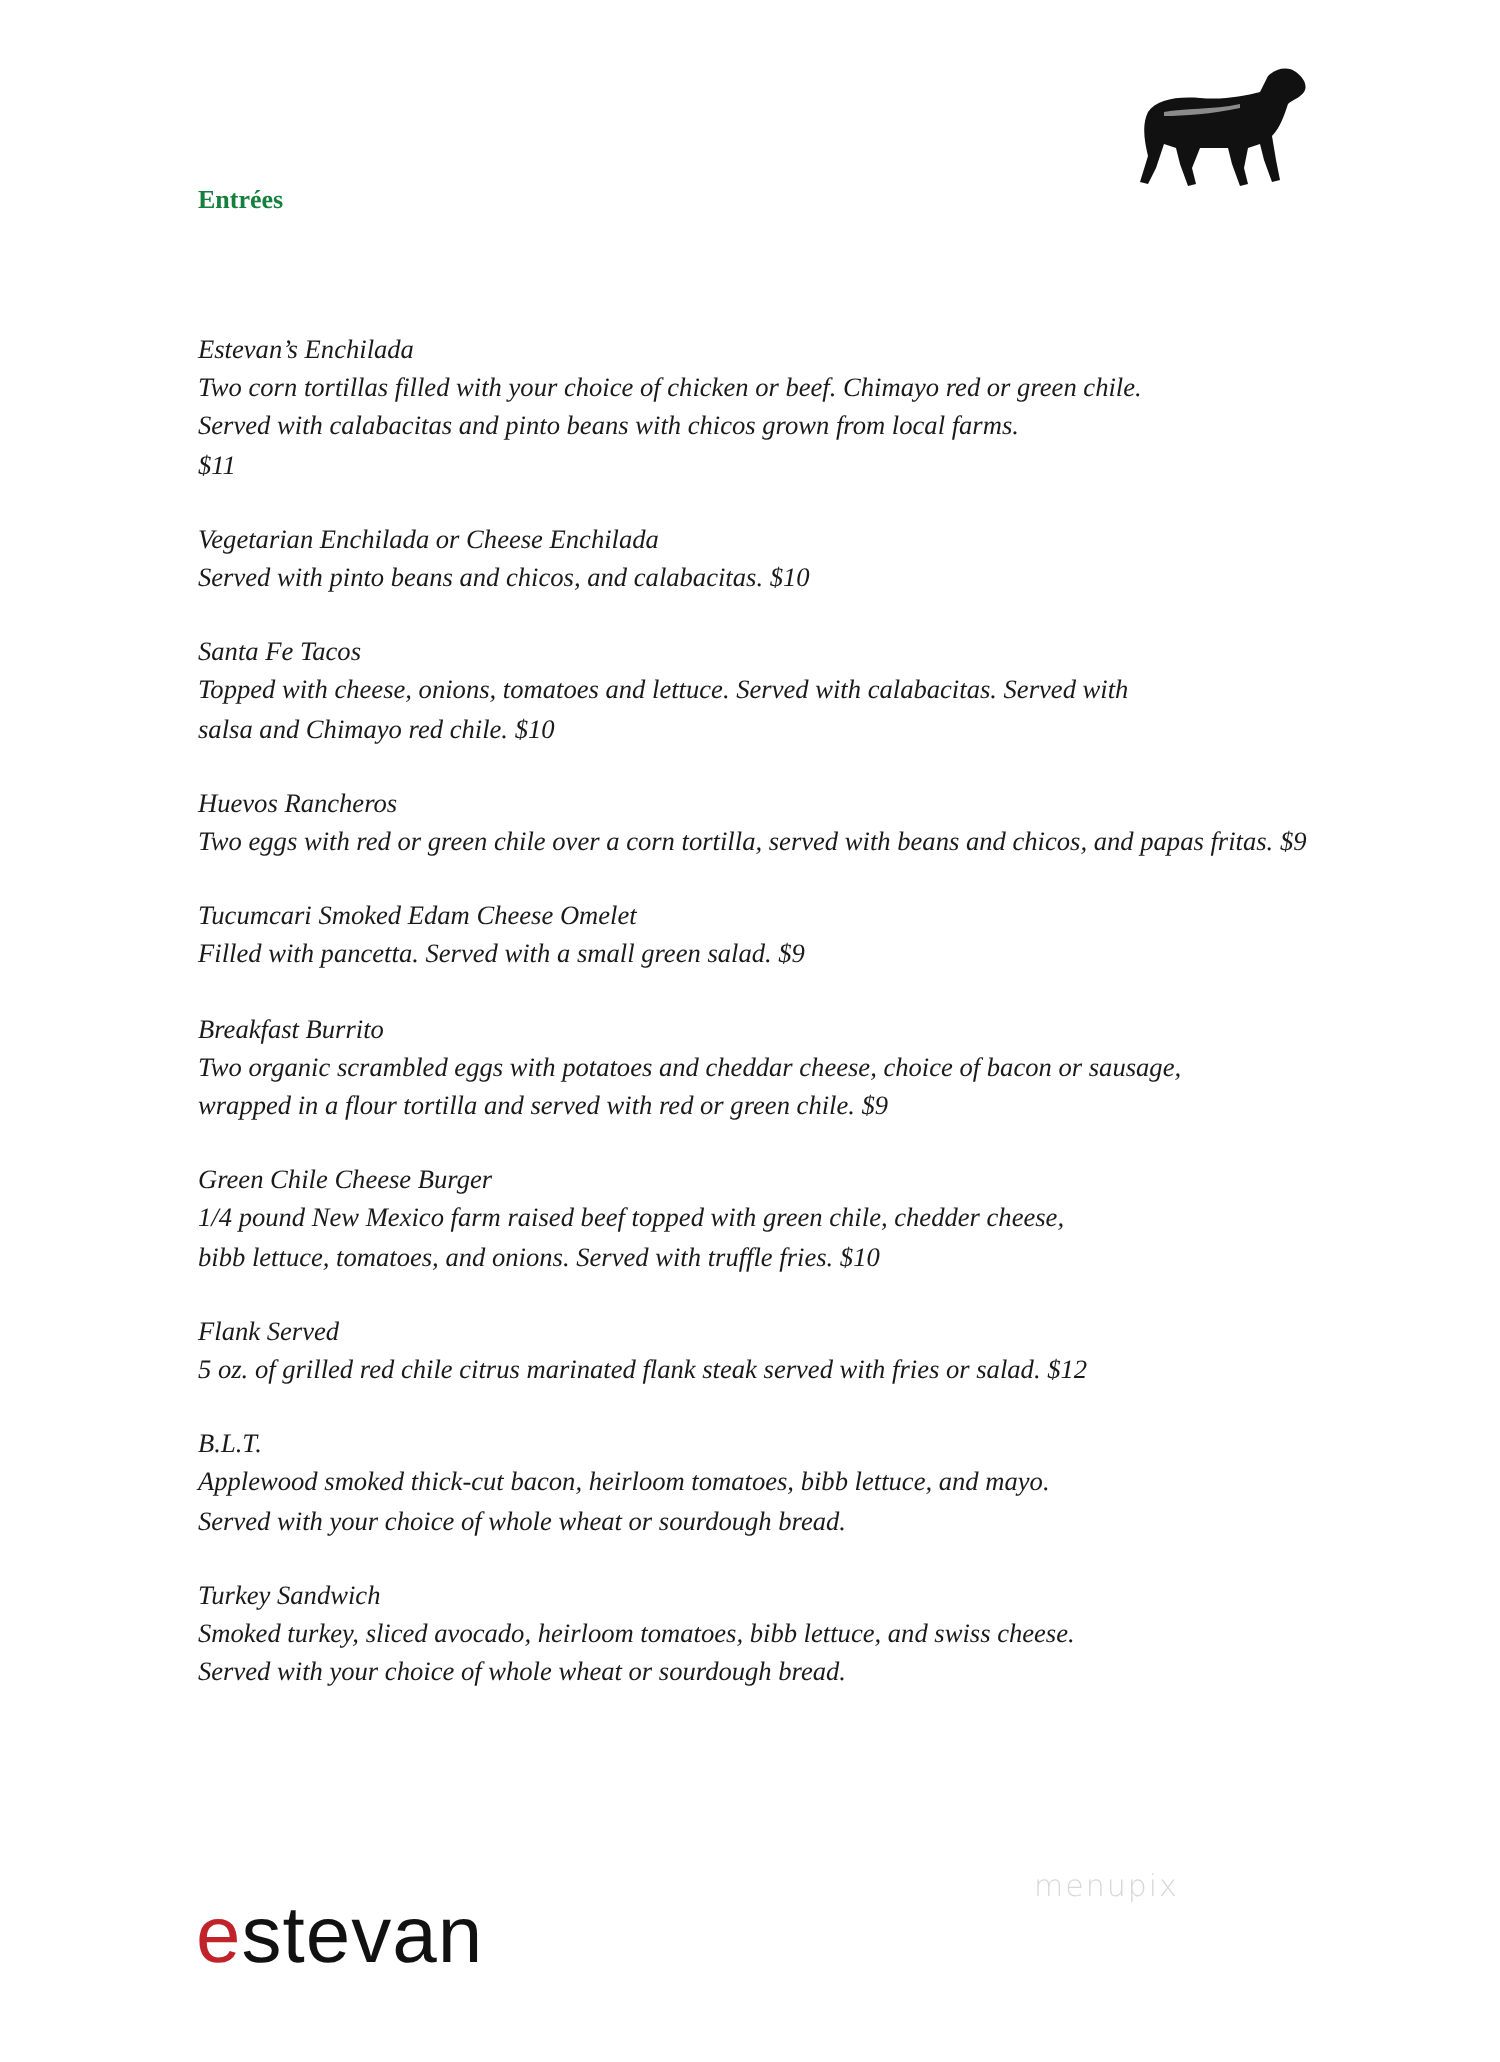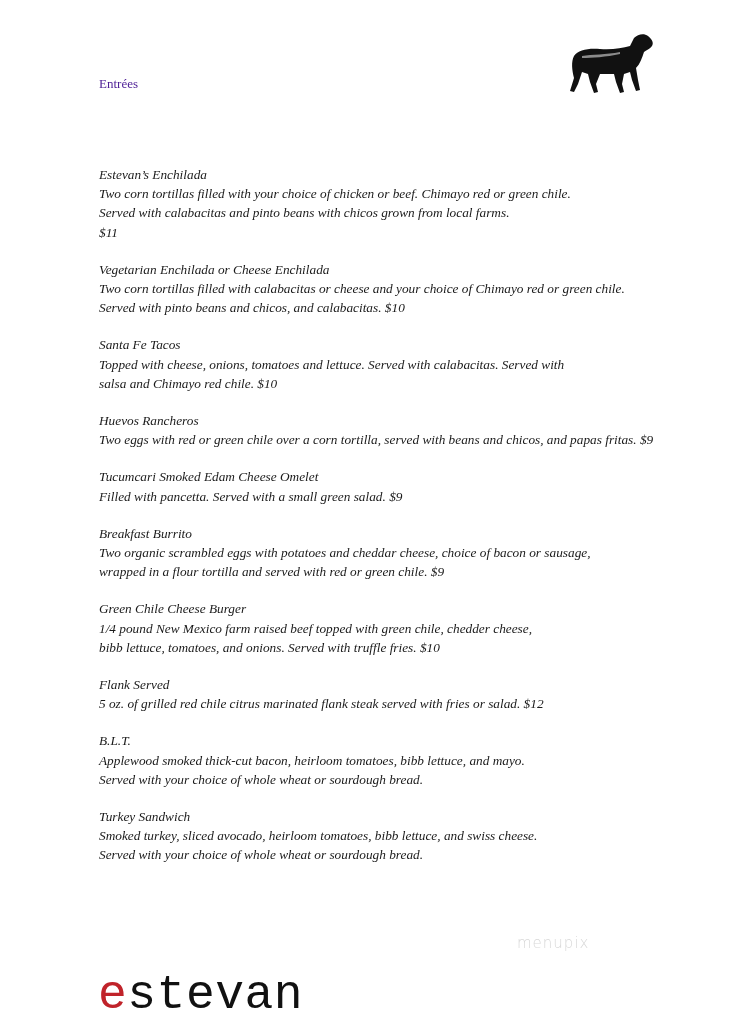--- a/index.html
+++ b/index.html
@@ -2,28 +2,28 @@
 <html><head>
 <meta charset="utf-8">
 <style>
   html, body { margin: 0; padding: 0; }
   body {
     width: 750px; height: 1031px; background: #ffffff; position: relative; overflow: hidden;
     font-family: "Liberation Serif", "DejaVu Serif", serif; color: #1a1a1a;
   }
   .lamb { position: absolute; left: 566px; top: 30px; width: 92px; height: 68px; }
   .section-title {
-    position: absolute; left: 99px; top: 76px; font-size: 13px; font-weight: normal; color: #4c1d95;
+    position: absolute; left: 99px; top: 92px; font-size: 13px; font-weight: bold; color: #15803d;
   }
   .menu { position: absolute; left: 99px; top: 165px; width: 620px; font-style: italic; }
   .item { margin: 0 0 18px 0; font-size: 13.3px; line-height: 19.2px; }
   .item .name, .item .line { display: block; white-space: nowrap; }
   .logo {
-    position: absolute; left: 98px; top: 948px; font-size: 48px; letter-spacing: 0.5px; color: #111;
-    font-family: Liberation Mono, monospace; line-height: 1; margin-top: 23px;
+    position: absolute; left: 98px; top: 948px; font-size: 40px; letter-spacing: 0.5px; color: #111;
+    font-family: Liberation Sans, sans-serif; line-height: 1;
   }
   .logo .accent { color: #c0232a; }
   .watermark {
     position: absolute; left: 517px; top: 934px; font-size: 15px; color: #d8d8d8;
     font-family: "DejaVu Sans", sans-serif; font-weight: 200; letter-spacing: 1px;
   }
 </style>
 </head>
 <body>
 
@@ -36,21 +36,20 @@
 
 <div class="menu">
   <div class="item">
     <span class="name">Estevan’s Enchilada</span>
     <span class="line">Two corn tortillas filled with your choice of chicken or beef. Chimayo red or green chile.</span>
     <span class="line">Served with calabacitas and pinto beans with chicos grown from local farms.</span>
     <span class="line">$11</span>
   </div>
   <div class="item">
     <span class="name">Vegetarian Enchilada or Cheese Enchilada</span>
-    <span class="line">Two corn tortillas filled with calabacitas or cheese and your choice of Chimayo red or green chile.</span>
     <span class="line">Served with pinto beans and chicos, and calabacitas. $10</span>
   </div>
   <div class="item">
     <span class="name">Santa Fe Tacos</span>
     <span class="line">Topped with cheese, onions, tomatoes and lettuce. Served with calabacitas. Served with</span>
     <span class="line">salsa and Chimayo red chile. $10</span>
   </div>
   <div class="item">
     <span class="name">Huevos Rancheros</span>
     <span class="line">Two eggs with red or green chile over a corn tortilla, served with beans and chicos, and papas fritas. $9</span>

